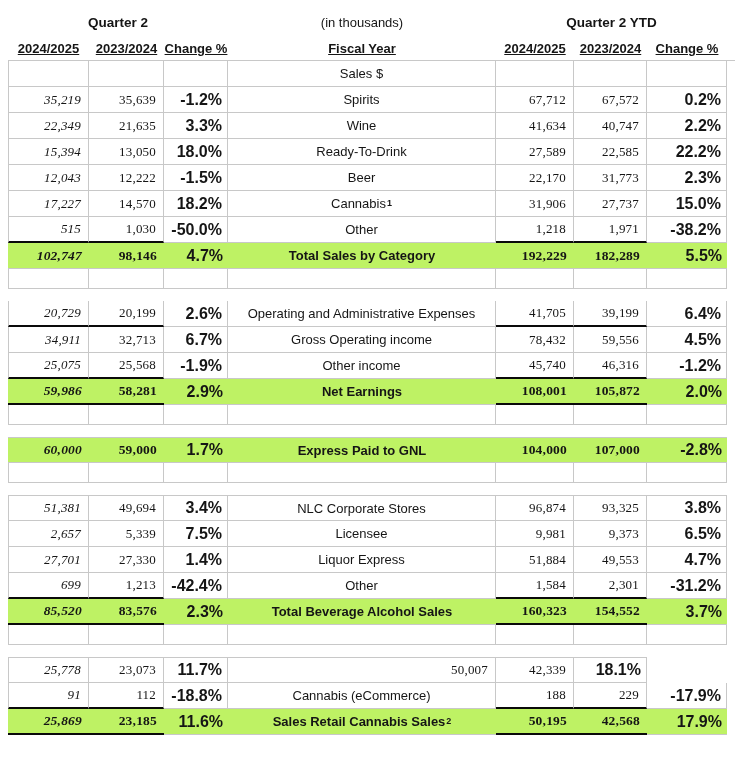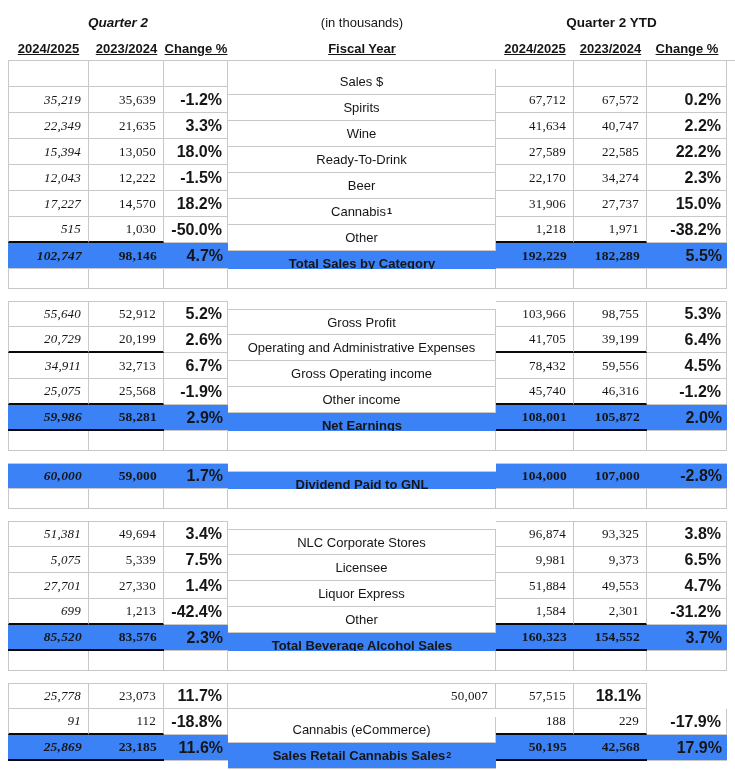--- a/index.html
+++ b/index.html
@@ -7,42 +7,42 @@
        font-family:"Liberation Sans",sans-serif;color:#151515;}
   .sheet{padding:8px 0 0 8px;}
 
   
   .grid{display:grid;grid-template-columns:81px 75px 64px 268px 78px 73px 80px;width:719px;}
 
   
   .titles{height:28px;align-items:center;}
   .group-title{font-weight:bold;font-size:13.5px;text-align:center;}
   .group-sub{font-size:13px;text-align:center;font-weight:normal;}
-  .span-left{grid-column:1/4;font-style:italic;}
+  .span-left{grid-column:1/4;}
   .span-mid{grid-column:4/5;}
   .span-right{grid-column:5/8;text-align:center;}
 
   
   .hdr{height:24px;align-items:center;text-decoration:underline;}
   .hdr .hcell{font-weight:bold;font-size:13px;text-align:center;}
 
   
   .tbody{border-top:1px solid #c8c8c8;}
   .row{height:26px;box-sizing:border-box;}
   .cell{box-sizing:border-box;display:flex;align-items:center;overflow:hidden;
         border-right:1px solid #c8c8c8;border-bottom:1px solid #c8c8c8;height:100%;}
   .row .cell:first-child{border-left:1px solid #c8c8c8;font-style:italic;}
   .num{justify-content:flex-end;padding-right:7px;
        font-family:"Liberation Serif",serif;font-size:13px;letter-spacing:.2px;}
   .pct{justify-content:flex-end;padding-right:5px;font-weight:bold;font-size:16px;}
-  .lbl{justify-content:center;font-size:13px;text-align:center;margin-top:8px;}
+  .lbl{justify-content:center;font-size:13px;text-align:center;}
   .lbl sup{font-size:9px;font-weight:bold;margin-left:1px;line-height:1;}
 
   
-  .row-total .cell{border-right:none;background:#3b82f6;}
+  .row-total .cell{border-right:none;background:#bef264;}
   .row-total .cell:first-child{border-left:none;}
   .row-total .num{font-weight:bold;font-size:13.5px;}
   .row-total .lbl{font-weight:bold;}
 
   
   .ul{border-bottom:2px solid #0a0a0a !important;}
 
   
   .spacer-cells{height:20px;}
   .spacer-cells .cell{background:#fff;}
@@ -108,21 +108,21 @@
         <div class="cell num">27,589</div>
         <div class="cell num">22,585</div>
         <div class="cell pct">22.2%</div>
       </div>
       <div class="grid row row-data">
         <div class="cell num">12,043</div>
         <div class="cell num">12,222</div>
         <div class="cell pct">-1.5%</div>
         <div class="cell lbl">Beer</div>
         <div class="cell num">22,170</div>
-        <div class="cell num">34,274</div>
+        <div class="cell num">31,773</div>
         <div class="cell pct">2.3%</div>
       </div>
       <div class="grid row row-data">
         <div class="cell num">17,227</div>
         <div class="cell num">14,570</div>
         <div class="cell pct">18.2%</div>
         <div class="cell lbl">
           <span>Cannabis</span>
           <sup>1</sup>
         </div>
@@ -151,29 +151,20 @@
       <div class="grid spacer-cells row" style="height: 20px;">
         <div class="cell"></div>
         <div class="cell"></div>
         <div class="cell"></div>
         <div class="cell"></div>
         <div class="cell"></div>
         <div class="cell"></div>
         <div class="cell"></div>
       </div>
       <div class="spacer-gap"></div>
-      <div class="grid row row-data rt">
-        <div class="cell num">55,640</div>
-        <div class="cell num">52,912</div>
-        <div class="cell pct">5.2%</div>
-        <div class="cell lbl">Gross Profit</div>
-        <div class="cell num">103,966</div>
-        <div class="cell num">98,755</div>
-        <div class="cell pct">5.3%</div>
-      </div>
       <div class="grid row row-data">
         <div class="cell num ul">20,729</div>
         <div class="cell num ul">20,199</div>
         <div class="cell pct">2.6%</div>
         <div class="cell lbl">Operating and Administrative Expenses</div>
         <div class="cell num ul">41,705</div>
         <div class="cell num ul">39,199</div>
         <div class="cell pct">6.4%</div>
       </div>
       <div class="grid row row-data">
@@ -210,21 +201,21 @@
         <div class="cell"></div>
         <div class="cell"></div>
         <div class="cell"></div>
         <div class="cell"></div>
       </div>
       <div class="spacer-gap"></div>
       <div class="grid row row-total rt">
         <div class="cell num">60,000</div>
         <div class="cell num">59,000</div>
         <div class="cell pct">1.7%</div>
-        <div class="cell lbl">Dividend Paid to GNL</div>
+        <div class="cell lbl">Express Paid to GNL</div>
         <div class="cell num">104,000</div>
         <div class="cell num">107,000</div>
         <div class="cell pct">-2.8%</div>
       </div>
       <div class="grid spacer-cells row" style="height: 20px;">
         <div class="cell"></div>
         <div class="cell"></div>
         <div class="cell"></div>
         <div class="cell"></div>
         <div class="cell"></div>
@@ -235,21 +226,21 @@
       <div class="grid row row-data rt">
         <div class="cell num">51,381</div>
         <div class="cell num">49,694</div>
         <div class="cell pct">3.4%</div>
         <div class="cell lbl">NLC Corporate Stores</div>
         <div class="cell num">96,874</div>
         <div class="cell num">93,325</div>
         <div class="cell pct">3.8%</div>
       </div>
       <div class="grid row row-data">
-        <div class="cell num">5,075</div>
+        <div class="cell num">2,657</div>
         <div class="cell num">5,339</div>
         <div class="cell pct">7.5%</div>
         <div class="cell lbl">Licensee</div>
         <div class="cell num">9,981</div>
         <div class="cell num">9,373</div>
         <div class="cell pct">6.5%</div>
       </div>
       <div class="grid row row-data">
         <div class="cell num">27,701</div>
         <div class="cell num">27,330</div>
@@ -285,21 +276,21 @@
         <div class="cell"></div>
         <div class="cell"></div>
         <div class="cell"></div>
       </div>
       <div class="spacer-gap"></div>
       <div class="grid row row-data rt">
         <div class="cell num">25,778</div>
         <div class="cell num">23,073</div>
         <div class="cell pct">11.7%</div>
         <div class="cell num">50,007</div>
-        <div class="cell num">57,515</div>
+        <div class="cell num">42,339</div>
         <div class="cell pct">18.1%</div>
       </div>
       <div class="grid row row-data">
         <div class="cell num ul">91</div>
         <div class="cell num ul">112</div>
         <div class="cell pct">-18.8%</div>
         <div class="cell lbl">Cannabis (eCommerce)</div>
         <div class="cell num ul">188</div>
         <div class="cell num ul">229</div>
         <div class="cell pct">-17.9%</div>

